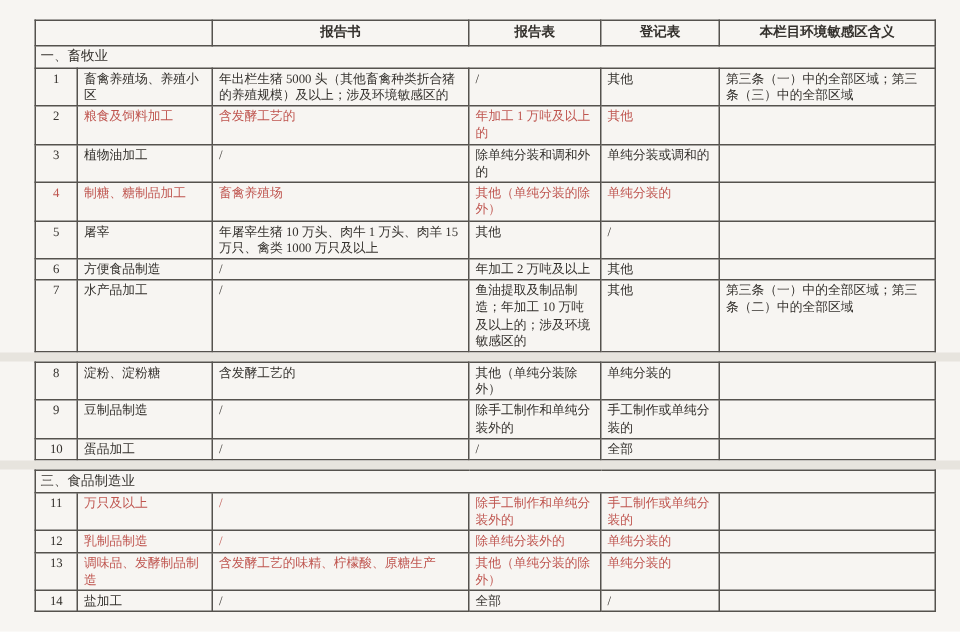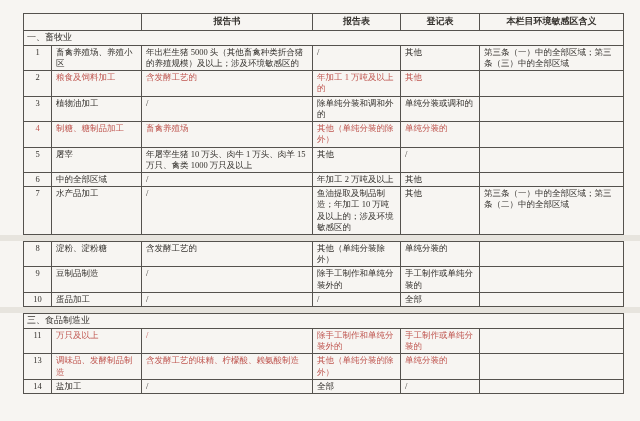--- a/index.html
+++ b/index.html
@@ -90,21 +90,21 @@
         <tr>
           <td class="c-num">5</td>
           <td>屠宰</td>
           <td>年屠宰生猪 10 万头、肉牛 1 万头、肉羊 15 万只、禽类 1000 万只及以上</td>
           <td>其他</td>
           <td>/</td>
           <td></td>
         </tr>
         <tr>
           <td class="c-num">6</td>
-          <td>中的全部区域</td>
+          <td>方便食品制造</td>
           <td>/</td>
           <td>年加工 2 万吨及以上</td>
           <td>其他</td>
           <td></td>
         </tr>
         <tr>
           <td class="c-num">7</td>
           <td>水产品加工</td>
           <td>/</td>
           <td>鱼油提取及制品制造；年加工 10 万吨及以上的；涉及环境敏感区的</td>
@@ -170,23 +170,31 @@
         </tr>
         <tr class="red">
           <td class="c-num">11</td>
           <td>万只及以上</td>
           <td>/</td>
           <td>除手工制作和单纯分装外的</td>
           <td>手工制作或单纯分装的</td>
           <td></td>
         </tr>
         <tr class="red">
+          <td class="c-num">12</td>
+          <td>乳制品制造</td>
+          <td>/</td>
+          <td>除单纯分装外的</td>
+          <td>单纯分装的</td>
+          <td></td>
+        </tr>
+        <tr class="red">
           <td class="c-num">13</td>
           <td>调味品、发酵制品制造</td>
-          <td>含发酵工艺的味精、柠檬酸、赖氨酸制造</td>
+          <td>含发酵工艺的味精、柠檬酸、原糖生产</td>
           <td>其他（单纯分装的除外）</td>
           <td>单纯分装的</td>
           <td></td>
         </tr>
         <tr>
           <td class="c-num">14</td>
           <td>盐加工</td>
           <td>/</td>
           <td>全部</td>
           <td>/</td>

